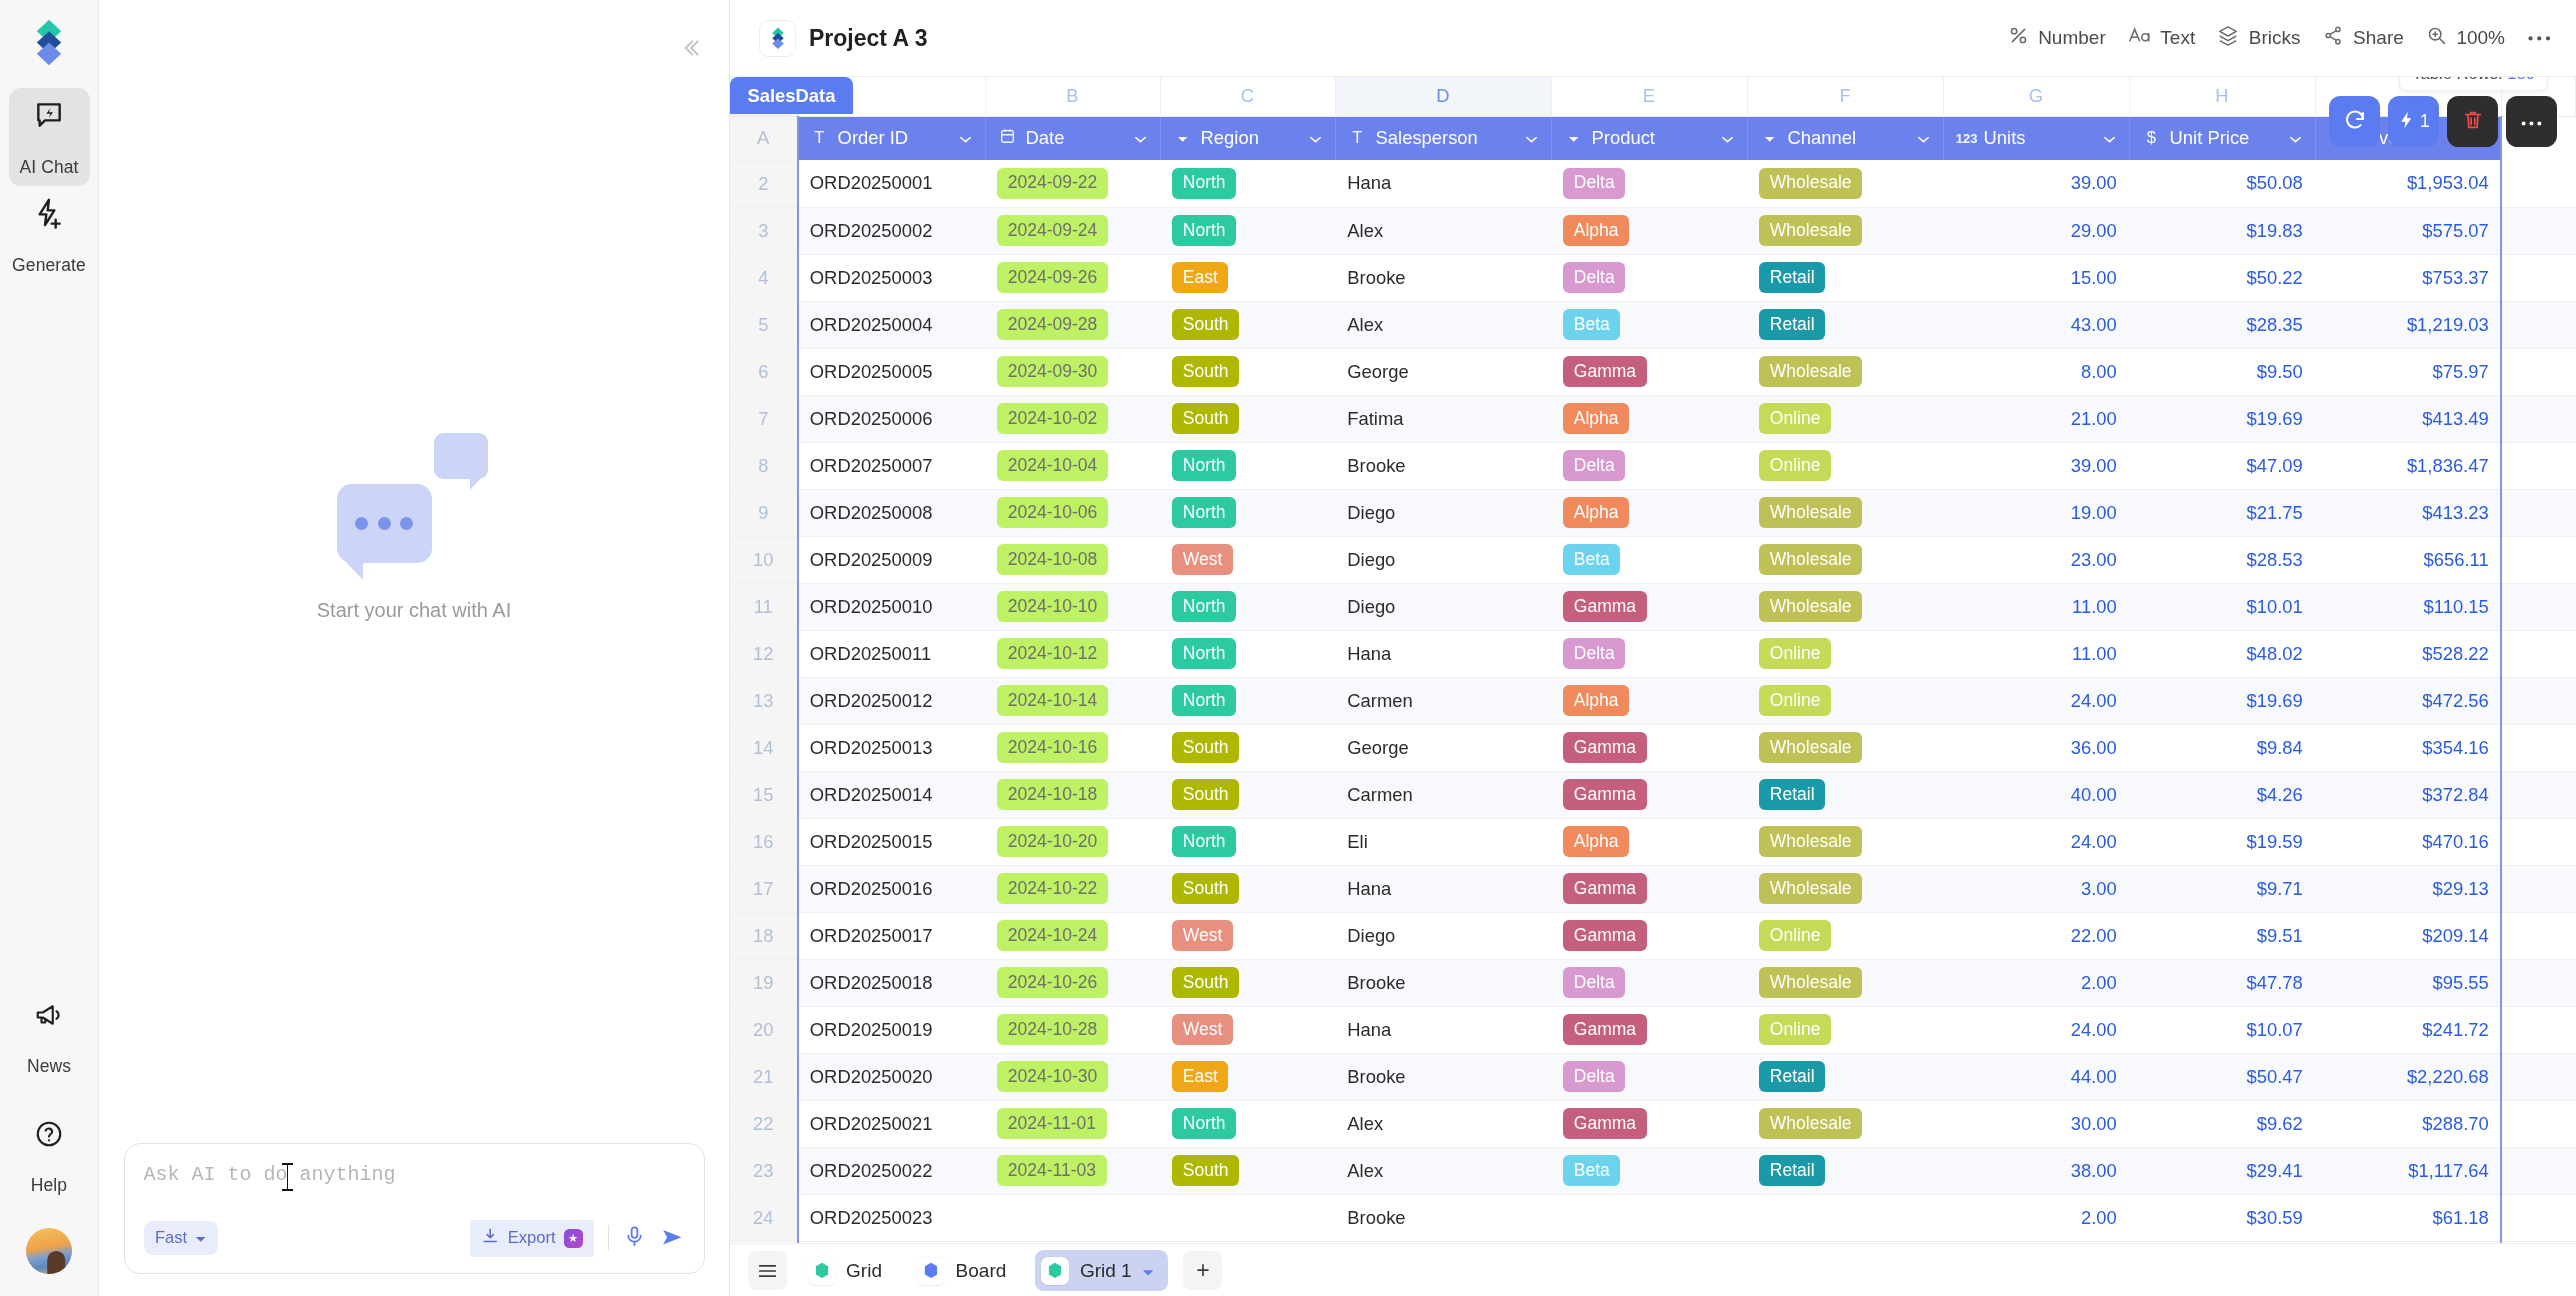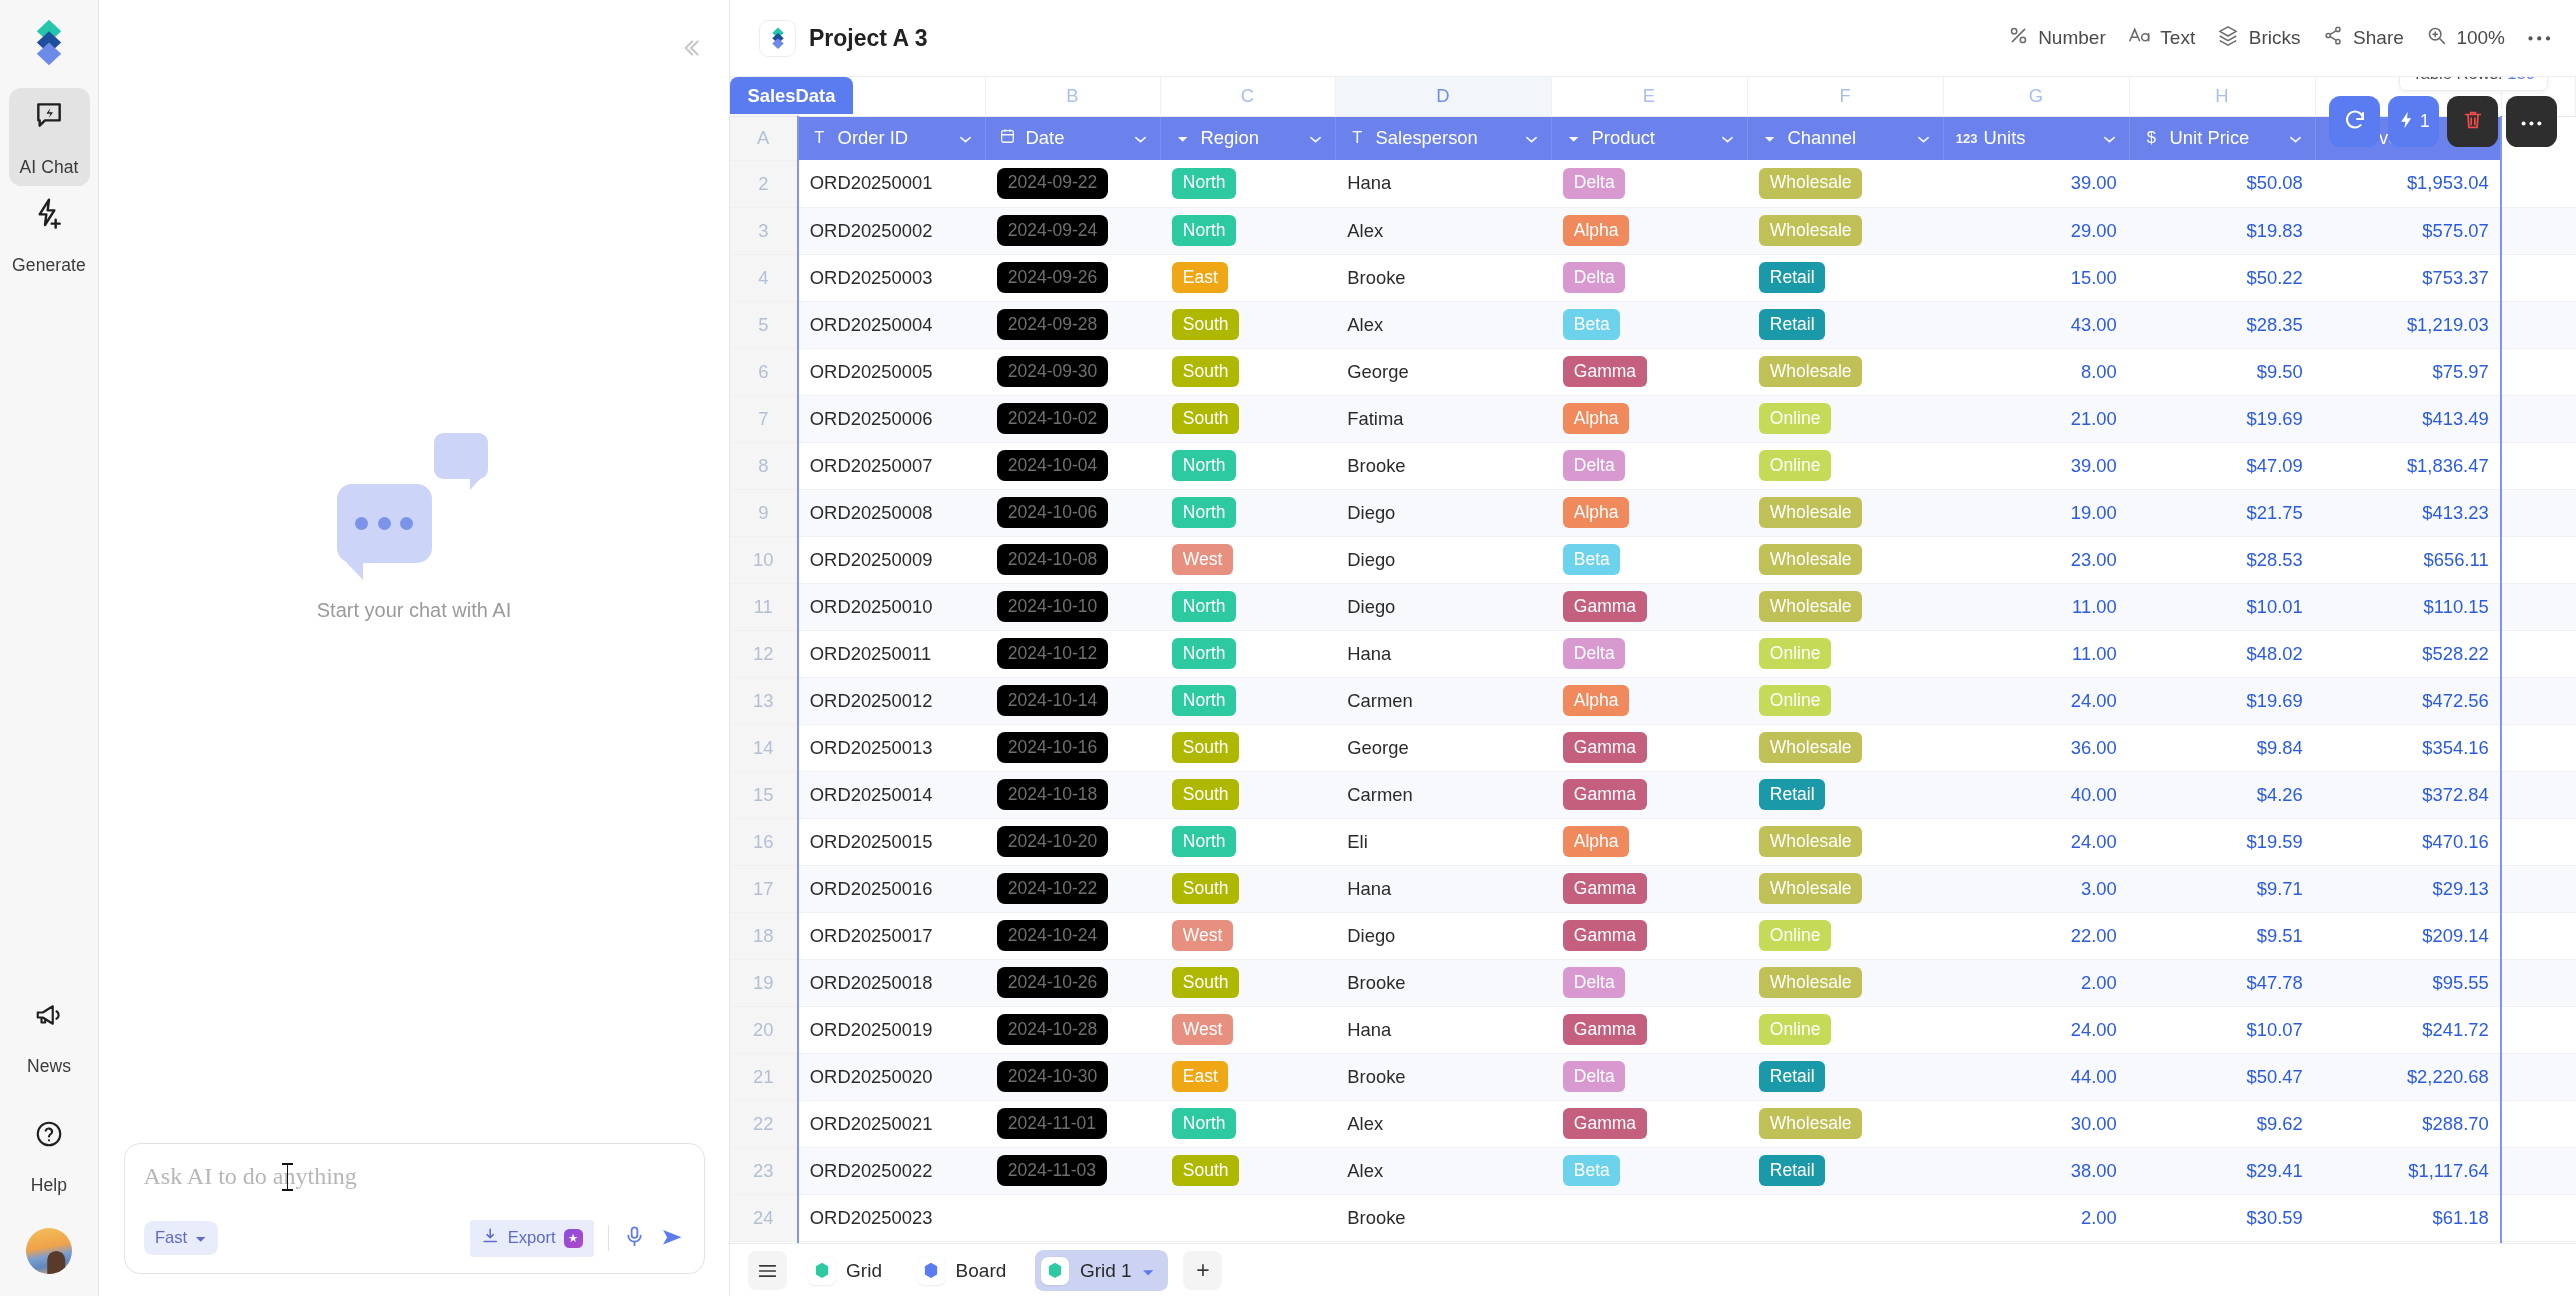--- a/index.html
+++ b/index.html
@@ -68,22 +68,22 @@
   .dot { width: 13px; height: 13px; border-radius: 50%; background: #7b93e8; }
   .empty-text { font-size: 20px; color: #9a9a9a; }
 
   .composer {
     margin: 0 24.5px 23px 24.5px; border: 0.9px solid #e3e3e3; border-radius: 16px;
     background: #fff; padding: 19px 19px 16px 19px; height: 131px;
     display: flex; flex-direction: column; justify-content: space-between;
     position: relative;
   }
   .composer-input {
-    border: none; outline: none; font-size: 24px; color: #3a3a3a;
-    background: transparent; width: 100%; font-family: Liberation Serif, serif;
+    border: none; outline: none; font-size: 20px; color: #3a3a3a;
+    background: transparent; width: 100%; font-family: Liberation Mono, monospace;
   }
   .composer-input::placeholder { color: #b6b6b6; }
   .caret-i {
     position: absolute; left: 162px; top: 19px; width: 1.8px; height: 28px; background: #111;
   }
   .caret-i::before, .caret-i::after {
     content: ""; position: absolute; left: -4.4px; width: 10.5px; height: 1.8px; background: #111;
   }
   .caret-i::before { top: 0; } .caret-i::after { bottom: 0; }
   .composer-bar { display: flex; align-items: center; justify-content: space-between; }
@@ -180,21 +180,21 @@
   }
   td.rownum {
     background: #f5f5f5; color: #b2bfd4; text-align: center; font-size: 18.4px;
     border-right: 0.9px solid #eaeaea; border-bottom: 0.9px solid #f0f0f0;
   }
   td.num { text-align: right; color: #2b5ce0; }
   .pill {
     display: inline-block; border-radius: 6.1px; padding: 4.4px 10.5px;
     font-size: 17.5px; color: #fff; line-height: 1.25;
   }
-  .pill-date { background: #000000; color: #6f6f6f; border-radius: 8px; }
+  .pill-date { background: #bef264; color: #6f6f6f; }
 
   
   .tbl-edge-l, .tbl-edge-r {
     position: absolute; top: 39px; width: 1.8px; background: #8095ec; z-index: 6; pointer-events: none;
   }
 
   
   .tabbar {
     height: 54px; border-top: 0.9px solid #ececec; background: #fff;
     display: flex; align-items: center; gap: 15px; padding: 0 17.5px;

